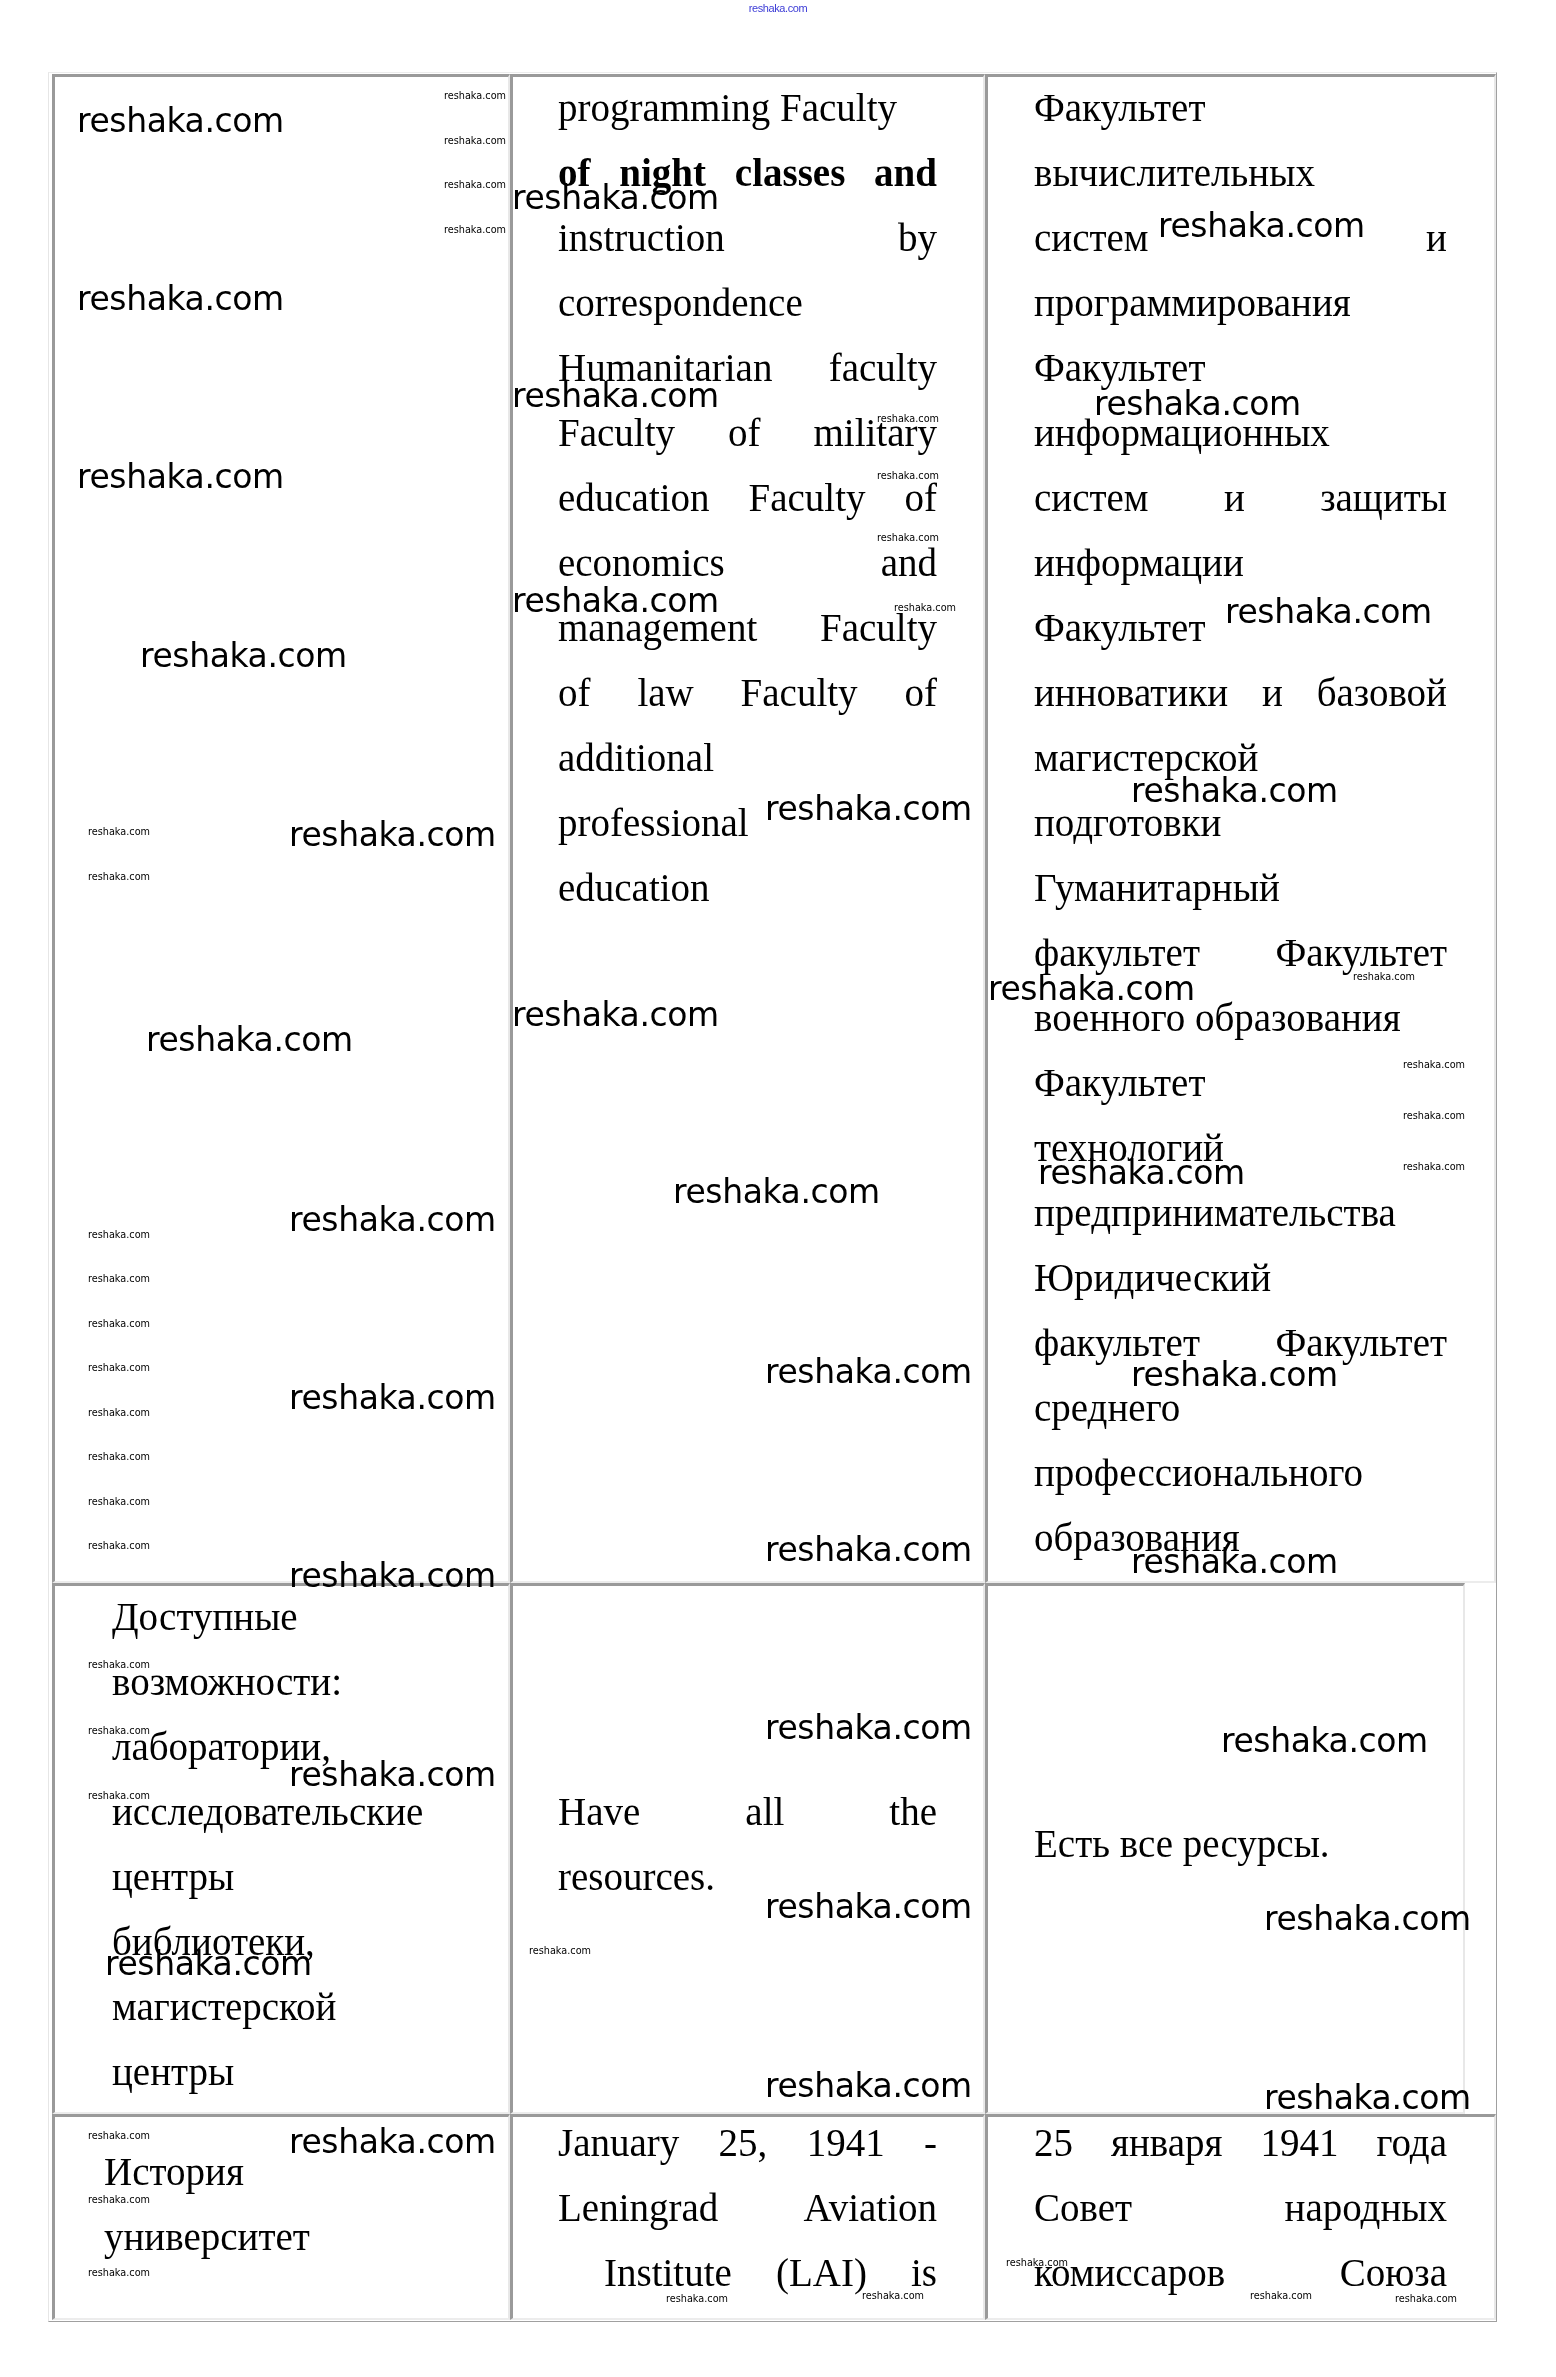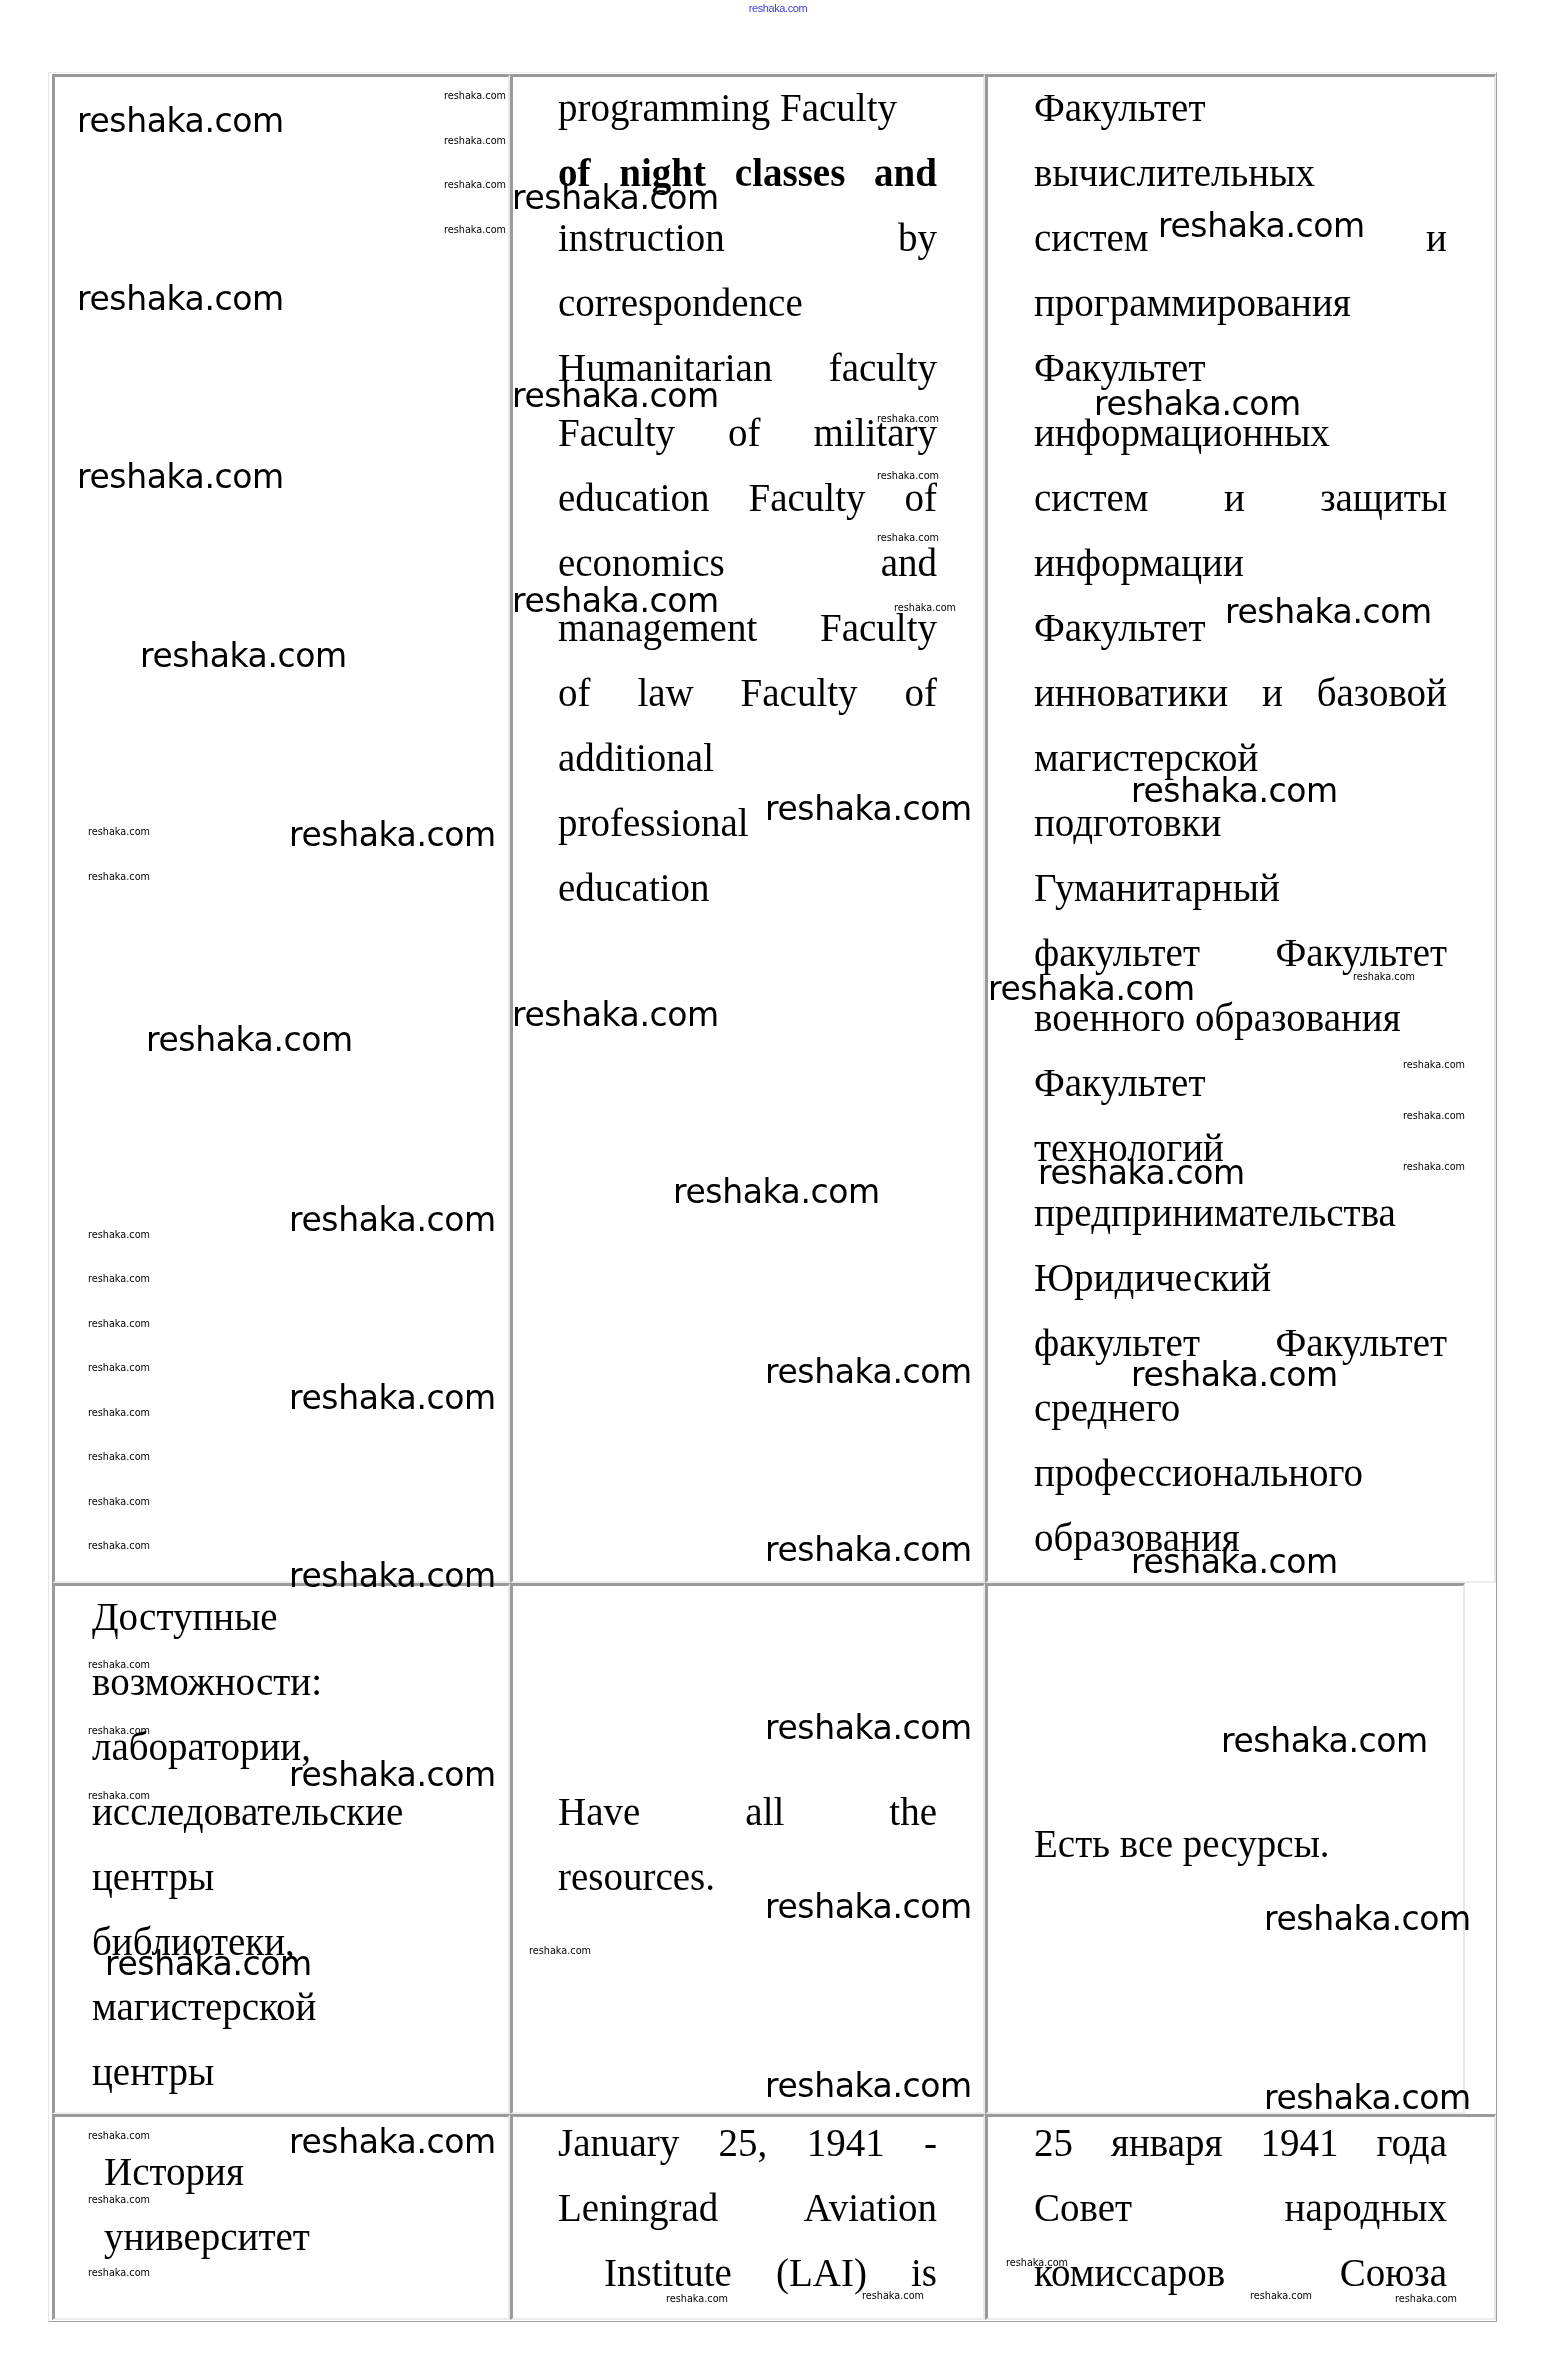--- a/index.html
+++ b/index.html
@@ -82,21 +82,21 @@
     <span class="line">предпринимательства</span>
     <span class="line">Юридический</span>
     <span class="line" style="text-align-last:justify;">факультет Факультет</span>
     <span class="line">среднего</span>
     <span class="line">профессионального</span>
     <span class="line">образования</span>
   </div>
 </div>
 
 <div class="cell" style="left:52px; top:1583px; width:458px; height:531px;">
-  <div class="cell-text" style="left:37px; top:-2.2px; width:386px; text-align:left;">
+  <div class="cell-text" style="left:57px; top:-2.2px; width:386px; text-align:left;">
     <span class="line">Доступные</span>
     <span class="line">возможности:</span>
     <span class="line">лаборатории,</span>
     <span class="line">исследовательские</span>
     <span class="line">центры</span>
     <span class="line">библиотеки,</span>
     <span class="line">магистерской</span>
     <span class="line">центры</span>
   </div>
 </div>

